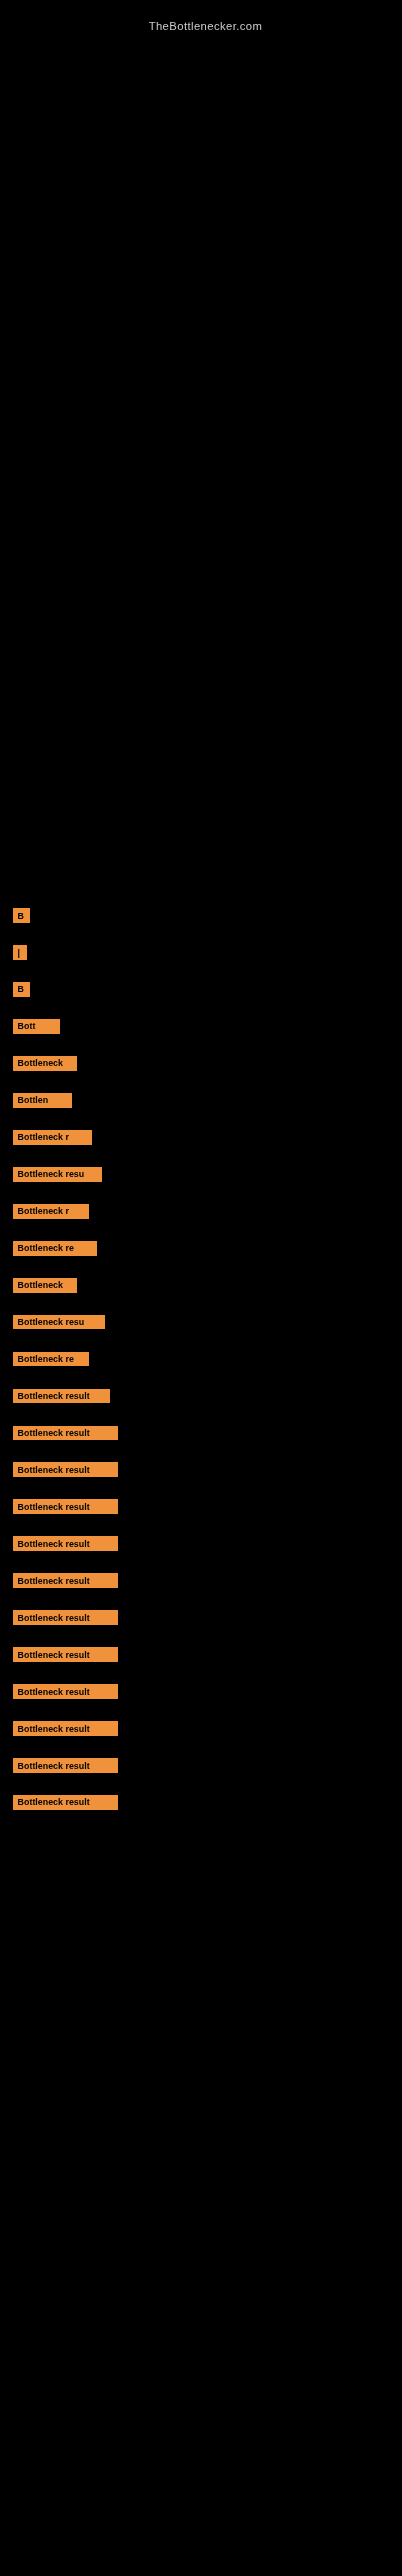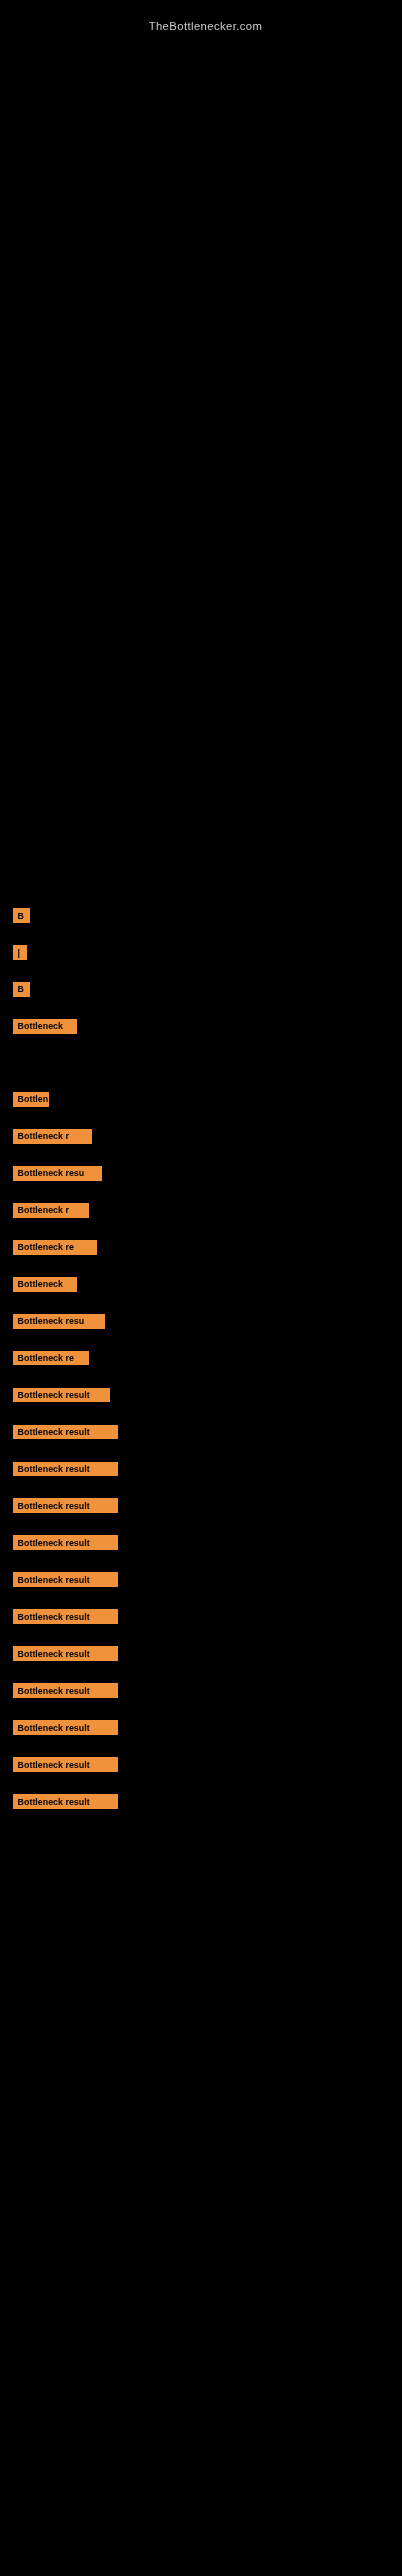--- a/index.html
+++ b/index.html
@@ -43,21 +43,21 @@
       font-weight: bold;
       padding: 2.4px 4.8px;
       white-space: nowrap;
     }
     
     .item-w1 .bottleneck-label { width: 17.7px; overflow: hidden; }
     .item-w2 .bottleneck-label { width: 14.5px; overflow: hidden; }
     .item-w3 .bottleneck-label { width: 17.7px; overflow: hidden; }
     .item-w4 .bottleneck-label { width: 47px; overflow: hidden; }
     .item-w5 .bottleneck-label { width: 64px; overflow: hidden; }
-    .item-w6 .bottleneck-label { width: 36px; overflow: hidden; margin-top: 36px; }
+    .item-w6 .bottleneck-label { width: 59px; overflow: hidden; }
     .item-w7 .bottleneck-label { width: 79px; overflow: hidden; }
     .item-w8 .bottleneck-label { width: 89px; overflow: hidden; }
     .item-w9 .bottleneck-label { width: 76px; overflow: hidden; }
     .item-w10 .bottleneck-label { width: 84px; overflow: hidden; }
     .item-w11 .bottleneck-label { width: 64px; overflow: hidden; }
     .item-w12 .bottleneck-label { width: 92px; overflow: hidden; }
     .item-w13 .bottleneck-label { width: 76px; overflow: hidden; }
     .item-w14 .bottleneck-label { width: 97px; overflow: hidden; }
     .item-w15 .bottleneck-label { width: 105px; overflow: hidden; }
     .item-w16 .bottleneck-label { width: 105px; overflow: hidden; }
@@ -79,20 +79,21 @@
 </div>
 
 <div class="chart-area">
   
 </div>
 
 <div class="bottleneck-items" id="items-container">
 <div class="bottleneck-item item-w1"><span class="bottleneck-label">B</span></div>
     <div class="bottleneck-item item-w2"><span class="bottleneck-label">|</span></div>
     <div class="bottleneck-item item-w3"><span class="bottleneck-label">B</span></div>
+    <div class="bottleneck-item item-w4"><span class="bottleneck-label">Bott</span></div>
     <div class="bottleneck-item item-w5"><span class="bottleneck-label">Bottleneck</span></div>
     <div class="bottleneck-item item-w6"><span class="bottleneck-label">Bottlen</span></div>
     <div class="bottleneck-item item-w7"><span class="bottleneck-label">Bottleneck r</span></div>
     <div class="bottleneck-item item-w8"><span class="bottleneck-label">Bottleneck resu</span></div>
     <div class="bottleneck-item item-w9"><span class="bottleneck-label">Bottleneck r</span></div>
     <div class="bottleneck-item item-w10"><span class="bottleneck-label">Bottleneck re</span></div>
     <div class="bottleneck-item item-w11"><span class="bottleneck-label">Bottleneck</span></div>
     <div class="bottleneck-item item-w12"><span class="bottleneck-label">Bottleneck resu</span></div>
     <div class="bottleneck-item item-w13"><span class="bottleneck-label">Bottleneck re</span></div>
     <div class="bottleneck-item item-w14"><span class="bottleneck-label">Bottleneck result</span></div>

